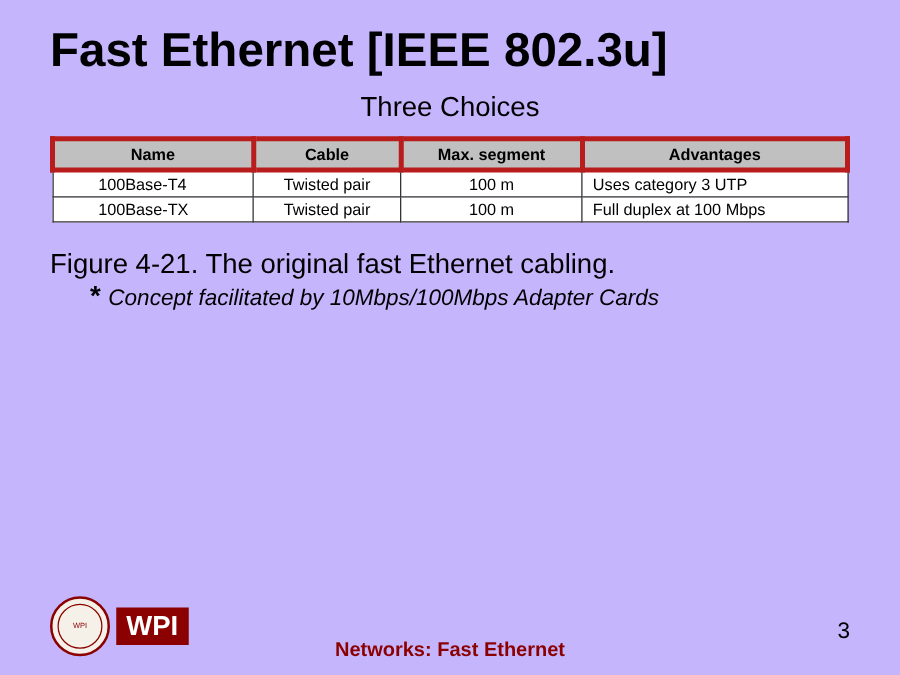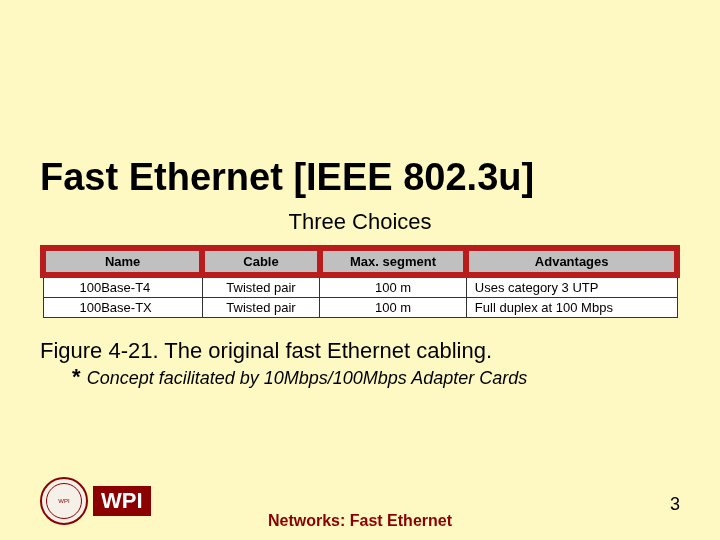--- a/index.html
+++ b/index.html
@@ -13,25 +13,24 @@
       height: 540px;
       background: #ffffff;
       font-family: Arial, Helvetica, sans-serif;
       overflow: hidden;
       position: relative;
     }
 
     .slide-container {
       width: 720px;
       height: 540px;
-      background: #fef9c3;
+      background: #c4b5fd;
       padding: 20px 40px 15px 40px;
       display: flex;
       flex-direction: column;
-      justify-content: center;
     }
 
     .main-title {
       font-size: 38px;
       font-weight: bold;
       color: #000000;
       margin-bottom: 10px;
       font-family: Arial, Helvetica, sans-serif;
     }
 
@@ -50,21 +49,21 @@
 
     table {
       width: 100%;
       border-collapse: collapse;
       font-size: 13px;
       font-family: Arial, Helvetica, sans-serif;
     }
 
     table th {
       background: #c0c0c0;
-      border: 6px solid #b91c1c;
+      border: 4px solid #b91c1c;
       padding: 3px 8px;
       text-align: center;
       font-weight: bold;
       font-size: 13px;
     }
 
     table td {
       border: 1px solid #333;
       padding: 2px 8px;
       text-align: center;

